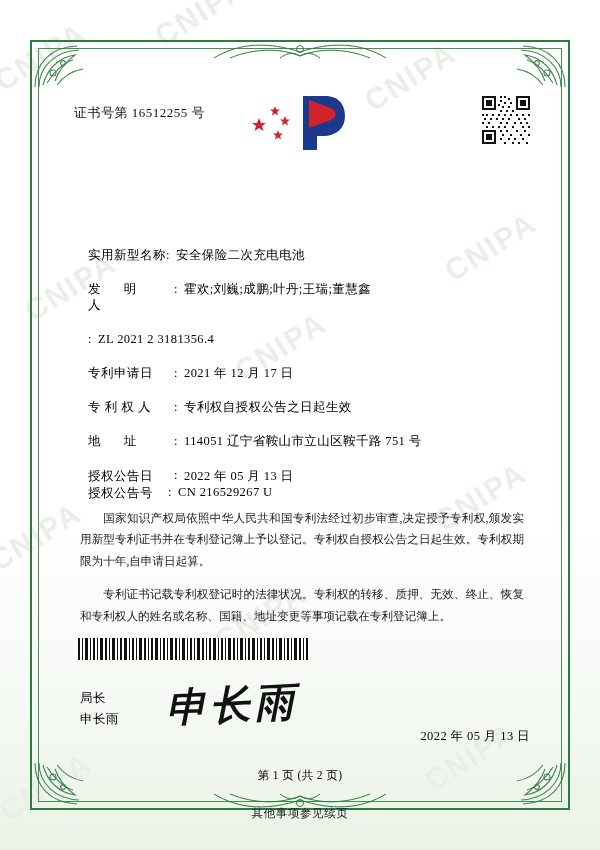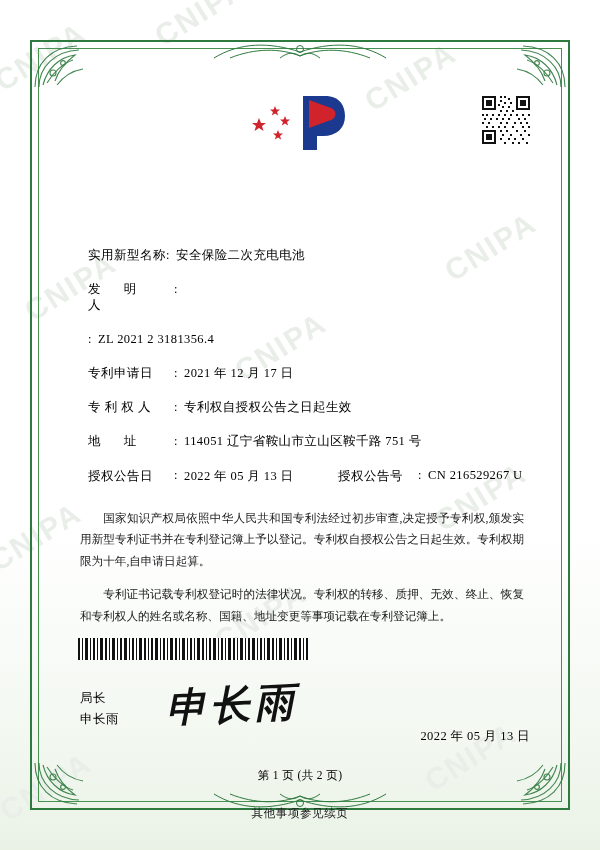--- a/index.html
+++ b/index.html
@@ -166,20 +166,21 @@
   }
   .row .lab.sp { letter-spacing: 10px; }
   .row .val {
     flex: 1 1 auto;
     letter-spacing: .4px;
   }
   .row2 {
     display: flex;
     margin-bottom: 18.5px;
     font-size: 12.5px;
+    flex-direction: column;
   }
   .row2 .c1 { width: 250px; display: flex; }
   .row2 .c2 { flex: 1; display: flex; }
   .row2 .lab { flex: 0 0 auto; width: 86px; letter-spacing: .5px; }
   .row2 .lab2 { flex: 0 0 auto; width: 80px; letter-spacing: .5px; }
   .row2 .val { flex: 1 1 auto; letter-spacing: .4px; }
 
   
   .paras {
     position: absolute;
@@ -348,20 +349,21 @@
         <path d="M20 18 C45 8 70 8 90 16 C110 8 135 8 160 18"></path>
         <circle cx="90" cy="9" r="3.5"></circle>
         <path d="M70 18 C78 12 84 12 90 16"></path>
         <path d="M110 18 C102 12 96 12 90 16"></path>
       </g>
     </svg>
   </div>
 
   <div class="content">
 
+    <div class="cert-no">证书号第 16512255 号</div>
 
     <div class="logo">
       <svg viewBox="0 0 110 62">
 
         <path d="M62 4 L80 4 C95 4 100 14 100 24 C100 36 92 44 78 44 L72 44 L72 58 L62 58 Z" fill="#1b3a8f"></path>
 
         <path d="M64 8 L86 16 C92 18 92 26 86 28 L64 36 Z" fill="#d0232b"></path>
         <path d="M58 4 L64 4 L64 58 L58 58 Z" fill="#1b3a8f"></path>
 
         <g fill="#d0232b">
@@ -452,20 +454,21 @@
     <div class="fields">
 
       <div class="row">
         <div class="lab" style="width:auto; margin-right:6px;">实用新型名称:</div>
         <div class="val">安全保险二次充电电池</div>
       </div>
 
       <div class="row">
         <div class="lab sp">发 明 人</div>
         <div style="width:10px">:</div>
+        <div class="val">霍欢;刘巍;成鹏;叶丹;王瑞;董慧鑫</div>
       </div>
 
       <div class="row">
         <div style="width:10px">:</div>
         <div class="val">ZL 2021 2 3181356.4</div>
       </div>
 
       <div class="row">
         <div class="lab">专利申请日</div>
         <div style="width:10px">:</div>

